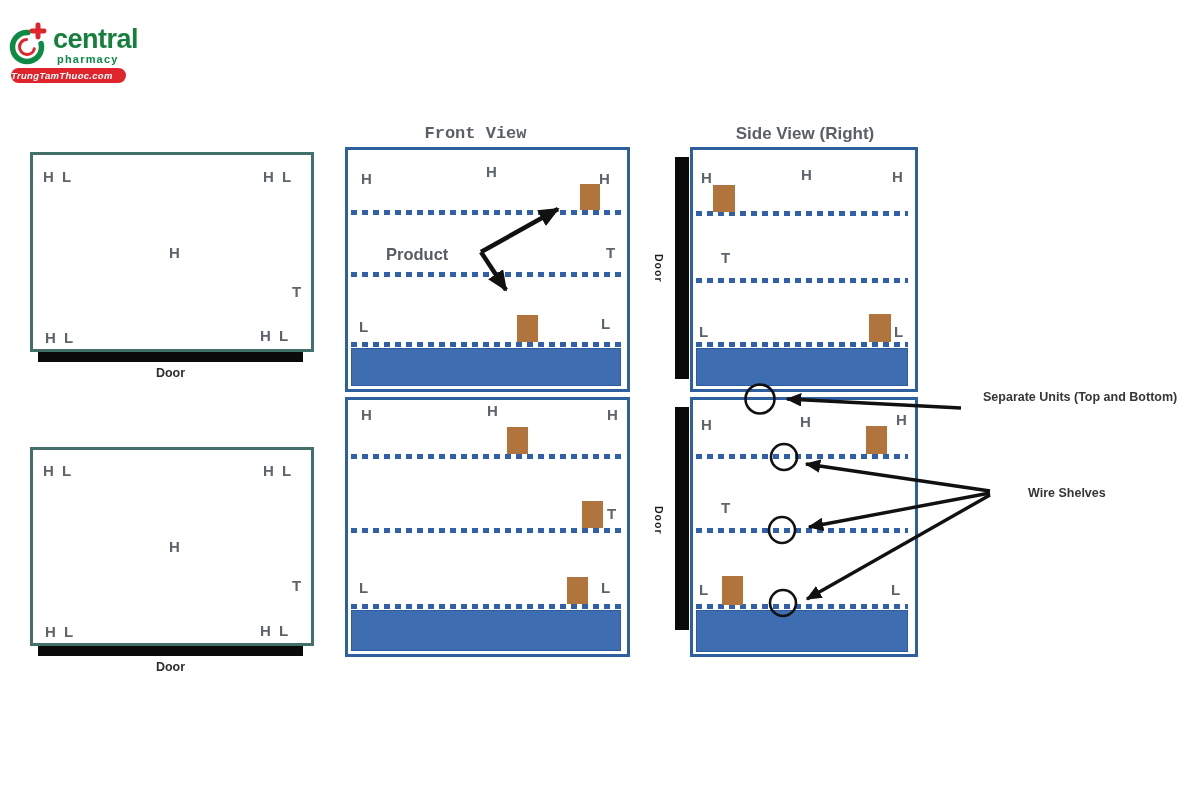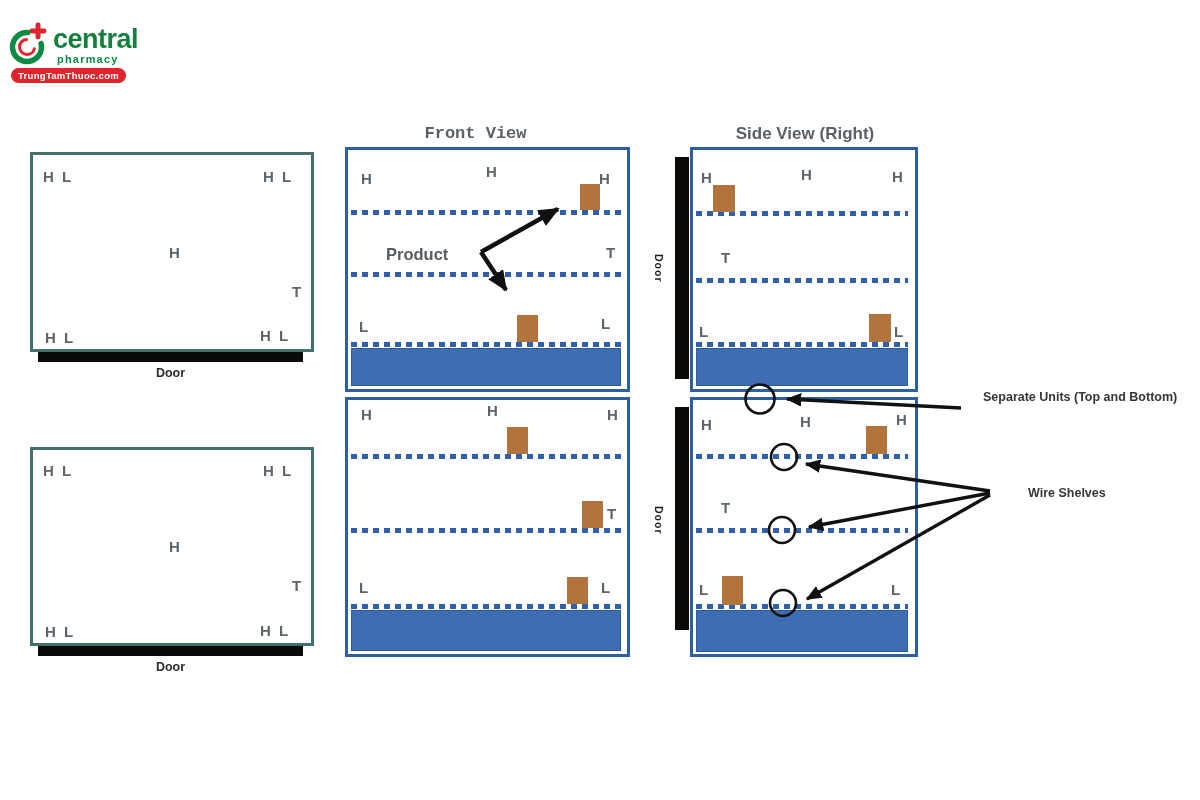--- a/index.html
+++ b/index.html
@@ -14,21 +14,21 @@
   .pbox{position:absolute;background:#b1743c;}
   .dbar{position:absolute;background:#0a0a0a;}
   .dlbl{position:absolute;font-size:12.5px;font-weight:600;color:#2d2d2d;text-align:center;line-height:1;}
   .dlblv{position:absolute;writing-mode:vertical-rl;font-size:10.5px;font-weight:600;color:#1d1d1d;
          letter-spacing:1px;height:60px;display:flex;align-items:center;justify-content:center;}
   .annot{position:absolute;font-size:12.5px;font-weight:600;color:#363636;line-height:1;}
   .prod{position:absolute;font-size:16.5px;font-weight:600;color:#565c61;line-height:1;}
   .logo-brand{position:absolute;left:53px;top:26px;font-size:27px;font-weight:700;color:#15803d;letter-spacing:-0.5px;line-height:1;}
   .logo-sub{position:absolute;left:57px;top:54px;font-size:11px;font-weight:600;color:#0d8a44;letter-spacing:1.2px;line-height:1;}
   .pill{position:absolute;left:11px;top:68px;width:115px;height:15px;background:#e0242b;border-radius:8px;
-        color:#fff;font-size:9.5px;font-weight:700;display:flex;align-items:center;justify-content:center;letter-spacing:0.3px;}
+        color:#fff;font-size:9.5px;font-weight:700;display:flex;align-items:center;justify-content:flex-start;letter-spacing:0.3px;font-style:italic;}
   .overlay{position:absolute;left:0;top:0;pointer-events:none;}
 </style>
 </head>
 <body>
 
 <div class="canvas">
 
   <div style="position:absolute;left:0;top:0;width:140px;height:90px;">
     <svg style="position:absolute;left:8px;top:16px;" width="50" height="52" viewBox="0 0 50 52">
       <circle cx="19" cy="31" r="14.5" fill="none" stroke="#0d8a44" stroke-width="5.5" pathLength="100" stroke-dasharray="80 20" stroke-dashoffset="3.9" stroke-linecap="round"></circle>

